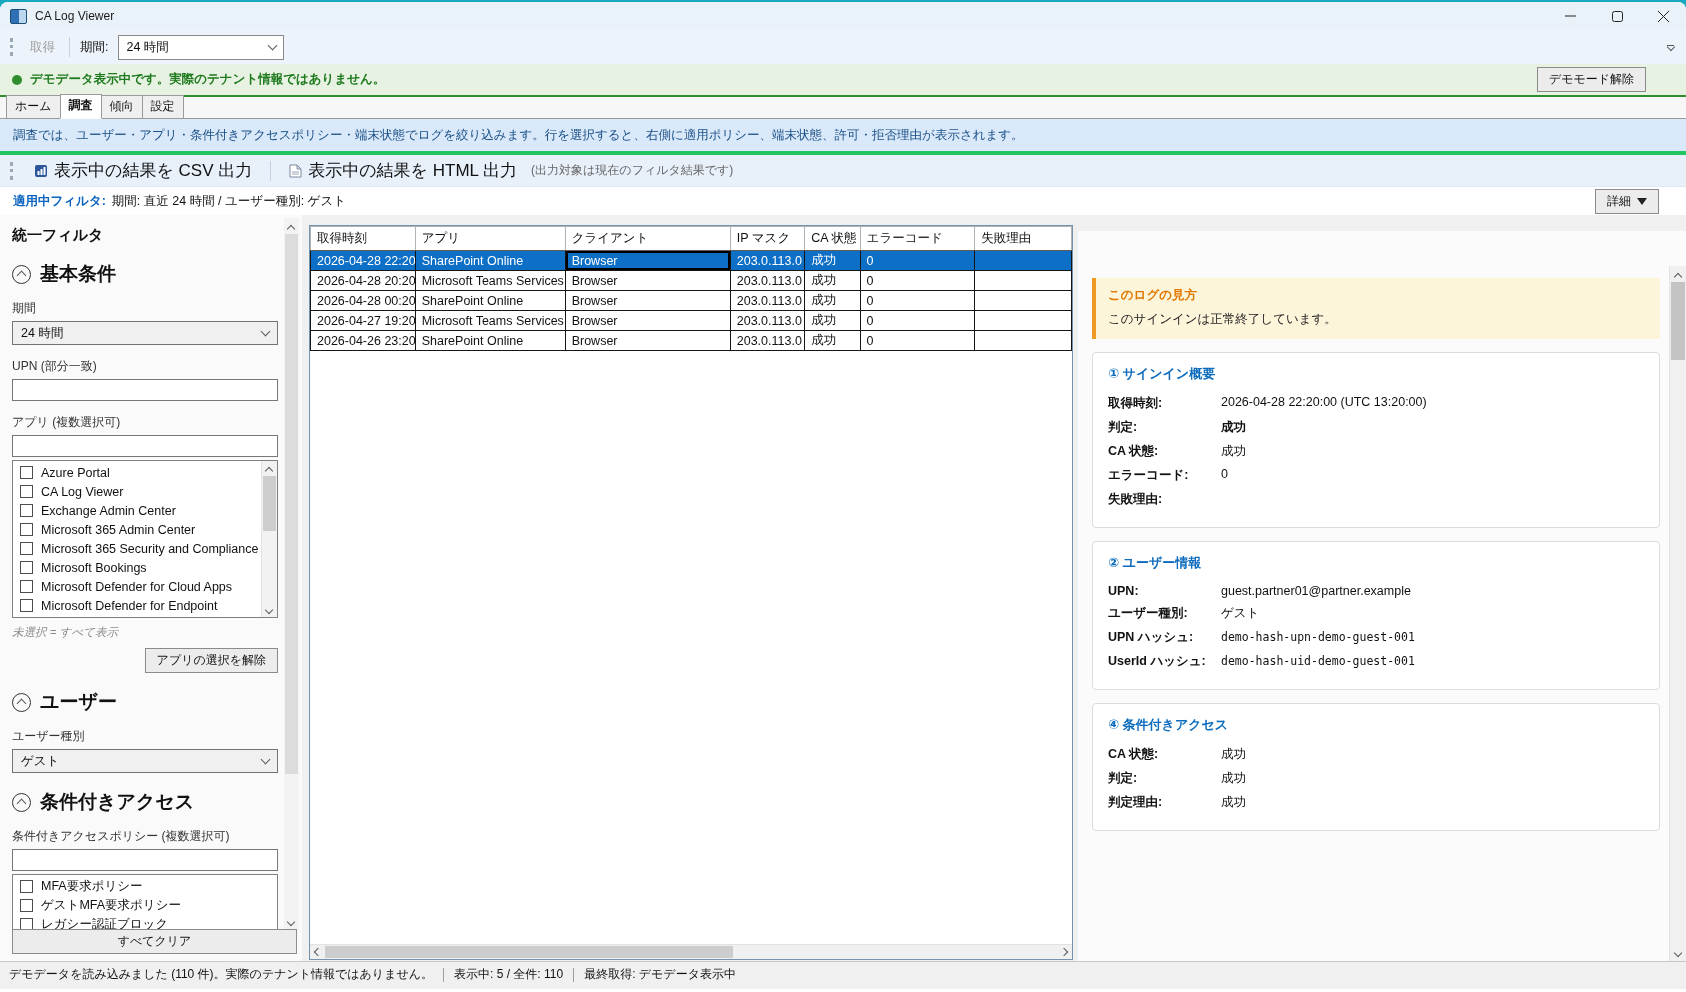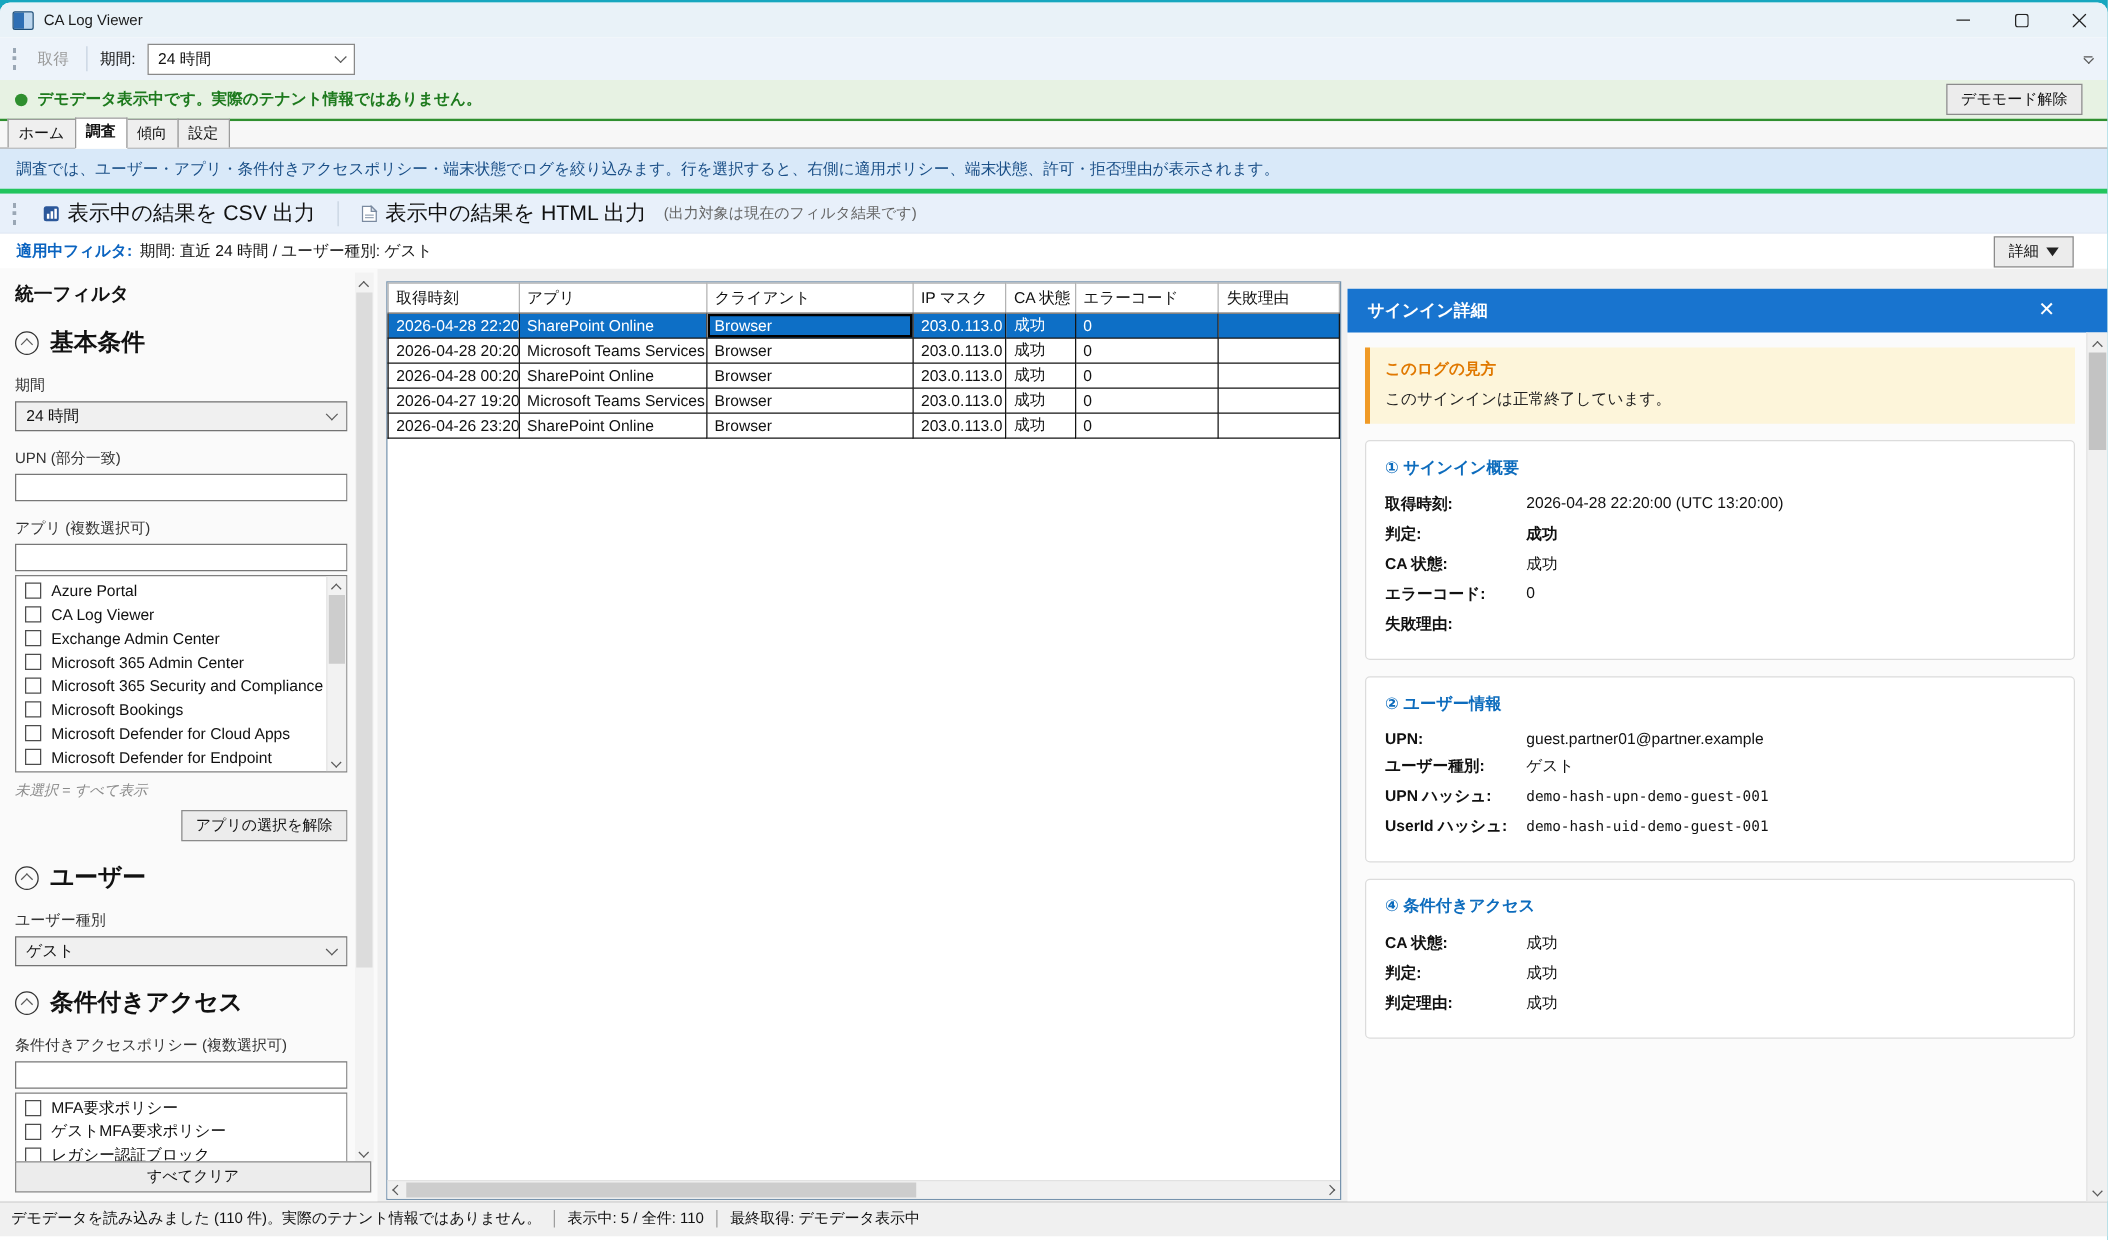--- a/index.html
+++ b/index.html
@@ -32,21 +32,21 @@
   .tb-overflow{margin-left:auto;display:flex;flex-direction:column;align-items:center;gap:1px;padding-right:2px;}
   .tb-overflow i{display:block;width:7px;border-top:1.5px solid #555;}
 
   
   .banner{height:31px;background:var(--banner-bg,#e7f2e3);border-bottom:2px solid var(--banner-border,#2f8f2f);
     display:flex;align-items:center;padding:0 12px;gap:8px;}
   .dot{width:10px;height:10px;border-radius:50%;background:var(--banner-border,#2f8f2f);flex:none;}
   .banner-text{color:var(--banner-green,#1d7a1d);font-weight:700;font-size:12.5px;}
   .btn{background:#ececec;border:1px solid #8b8b8b;font-size:12px;color:#111;
     padding:3px 11px;display:inline-flex;align-items:center;gap:6px;white-space:nowrap;}
-  .banner .btn{margin-left:auto;margin-right:8px;}
+  .banner .btn{margin-left:auto;margin-right:28px;}
 
   
   .tabstrip{height:21px;background:#f7f7f7;border-bottom:1px solid #9b9b9b;display:flex;align-items:flex-end;padding-left:6px;}
   .tab{font-size:12px;color:#111;background:#efefef;border:1px solid #9b9b9b;border-bottom:none;
     padding:2px 8px 3px;margin-right:-1px;position:relative;}
   .tab.active{background:#fff;font-weight:700;z-index:2;margin-bottom:-1px;padding-bottom:4px;border-bottom:1px solid #fff;}
 
   
   .infobar{height:32px;background:var(--info-bg,#d9e9f9);border-bottom:4px solid #22c55e;
     display:flex;align-items:center;padding:0 13px;color:var(--info-text,#1a4f87);font-size:12.5px;}
@@ -420,24 +420,20 @@
           </tbody>
         </table>
       <div class="h-scrollbar">
         <span class="ch left a-l" style="width:5px;height:5px;"></span>
         <span class="h-thumb"></span>
         <span class="ch right a-r" style="width:5px;height:5px;"></span>
       </div>
     </div>
 
     <div class="detail">
-      <div class="detail-header">
-        <span>サインイン詳細</span>
-        <span class="detail-close">✕</span>
-      </div>
       <div class="detail-body">
         <div class="callout">
           <div class="callout-title">このログの見方</div>
           <div class="callout-text">このサインインは正常終了しています。</div>
         </div>
         <div id="detail-cards">
             <section class="card">
               <h3>① サインイン概要</h3>
               <div class="kv">
                 <span class="k">取得時刻:</span>

